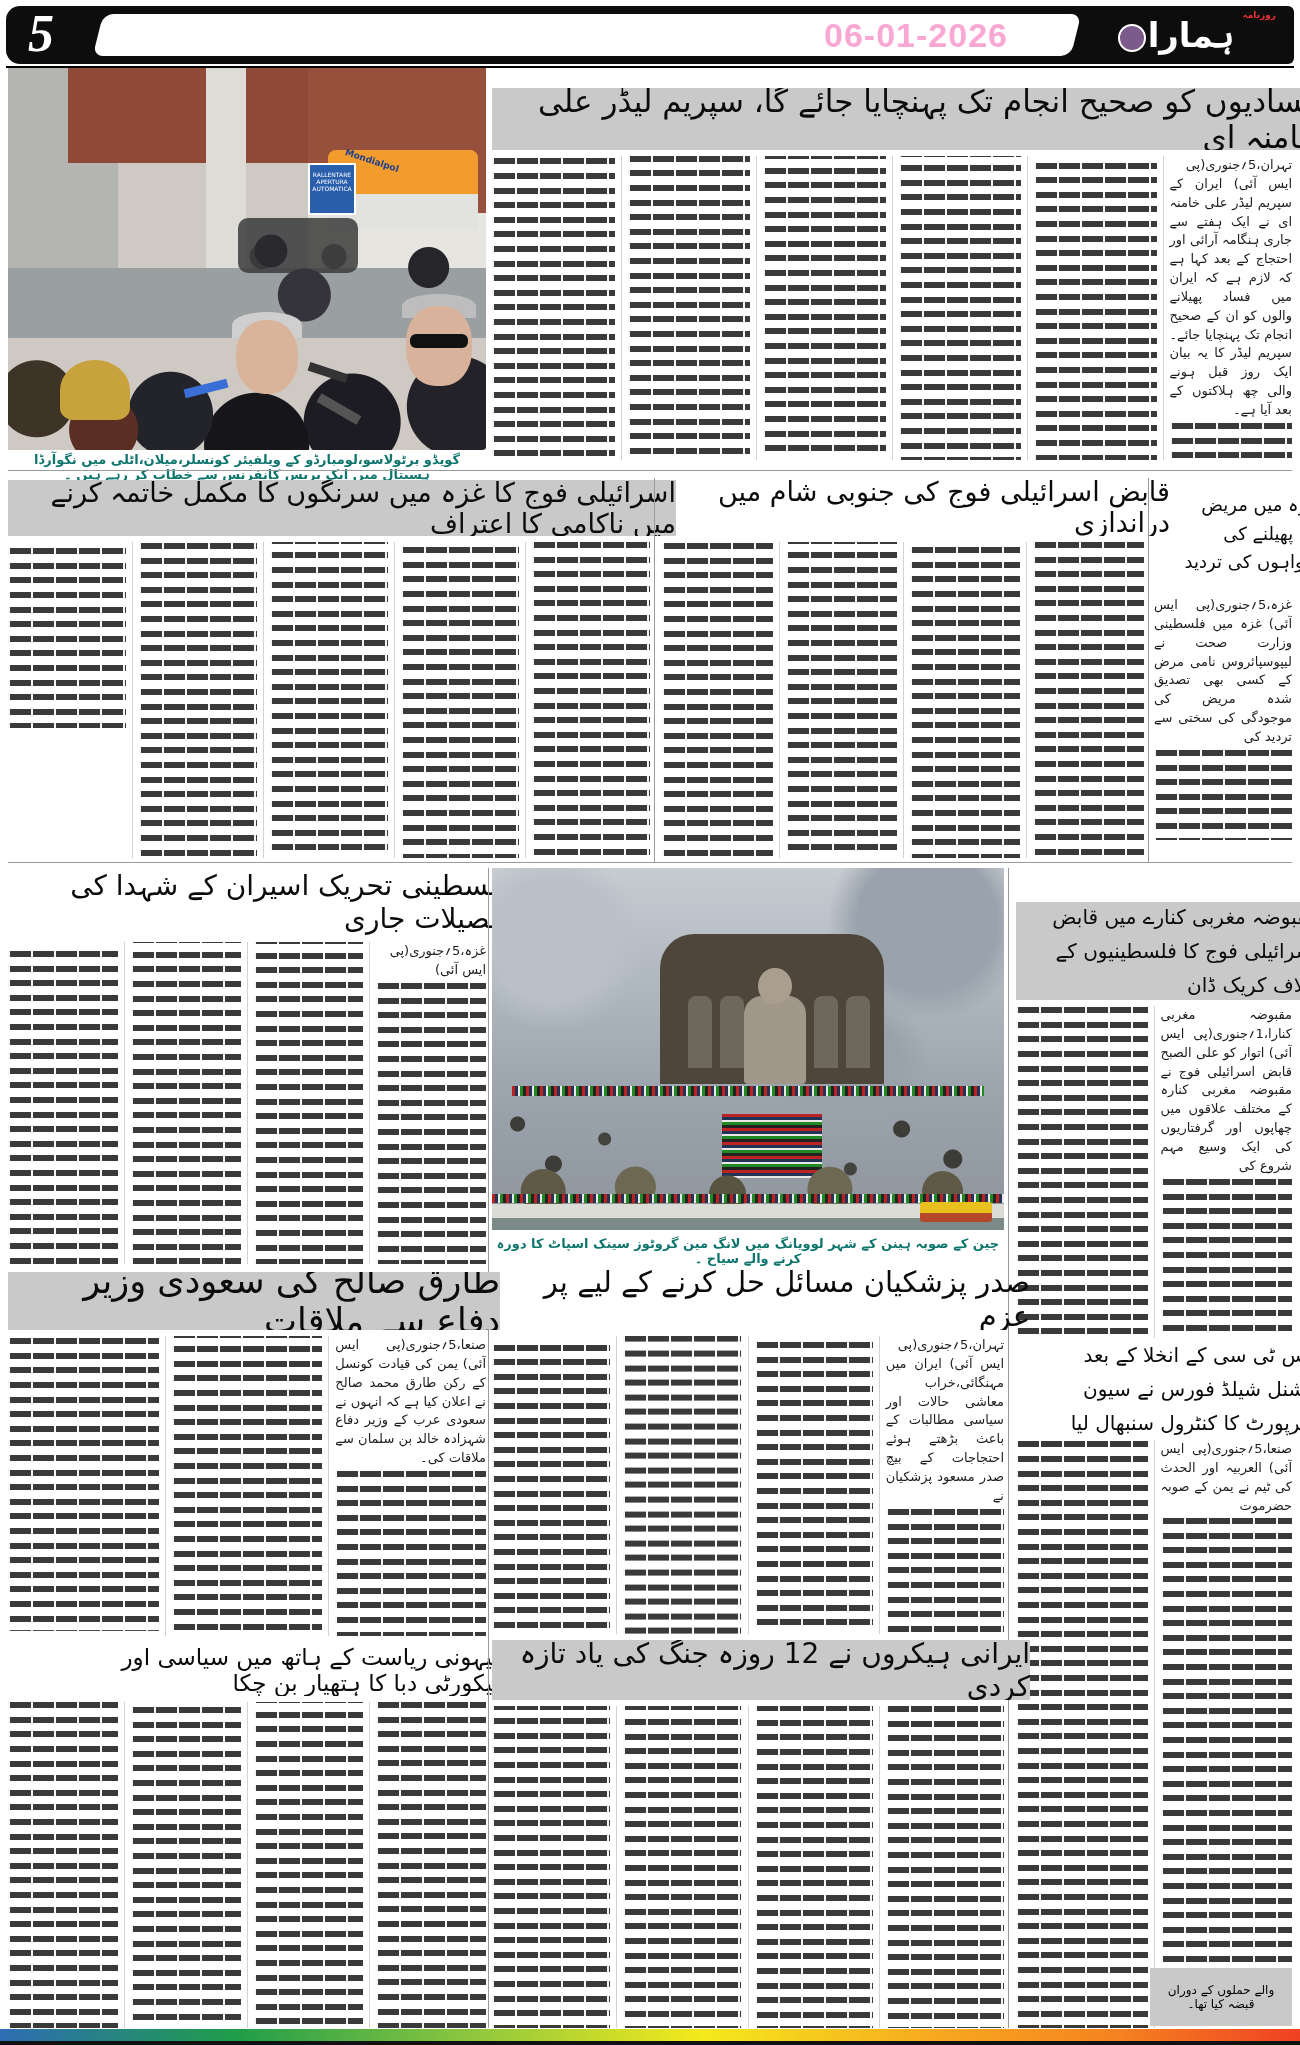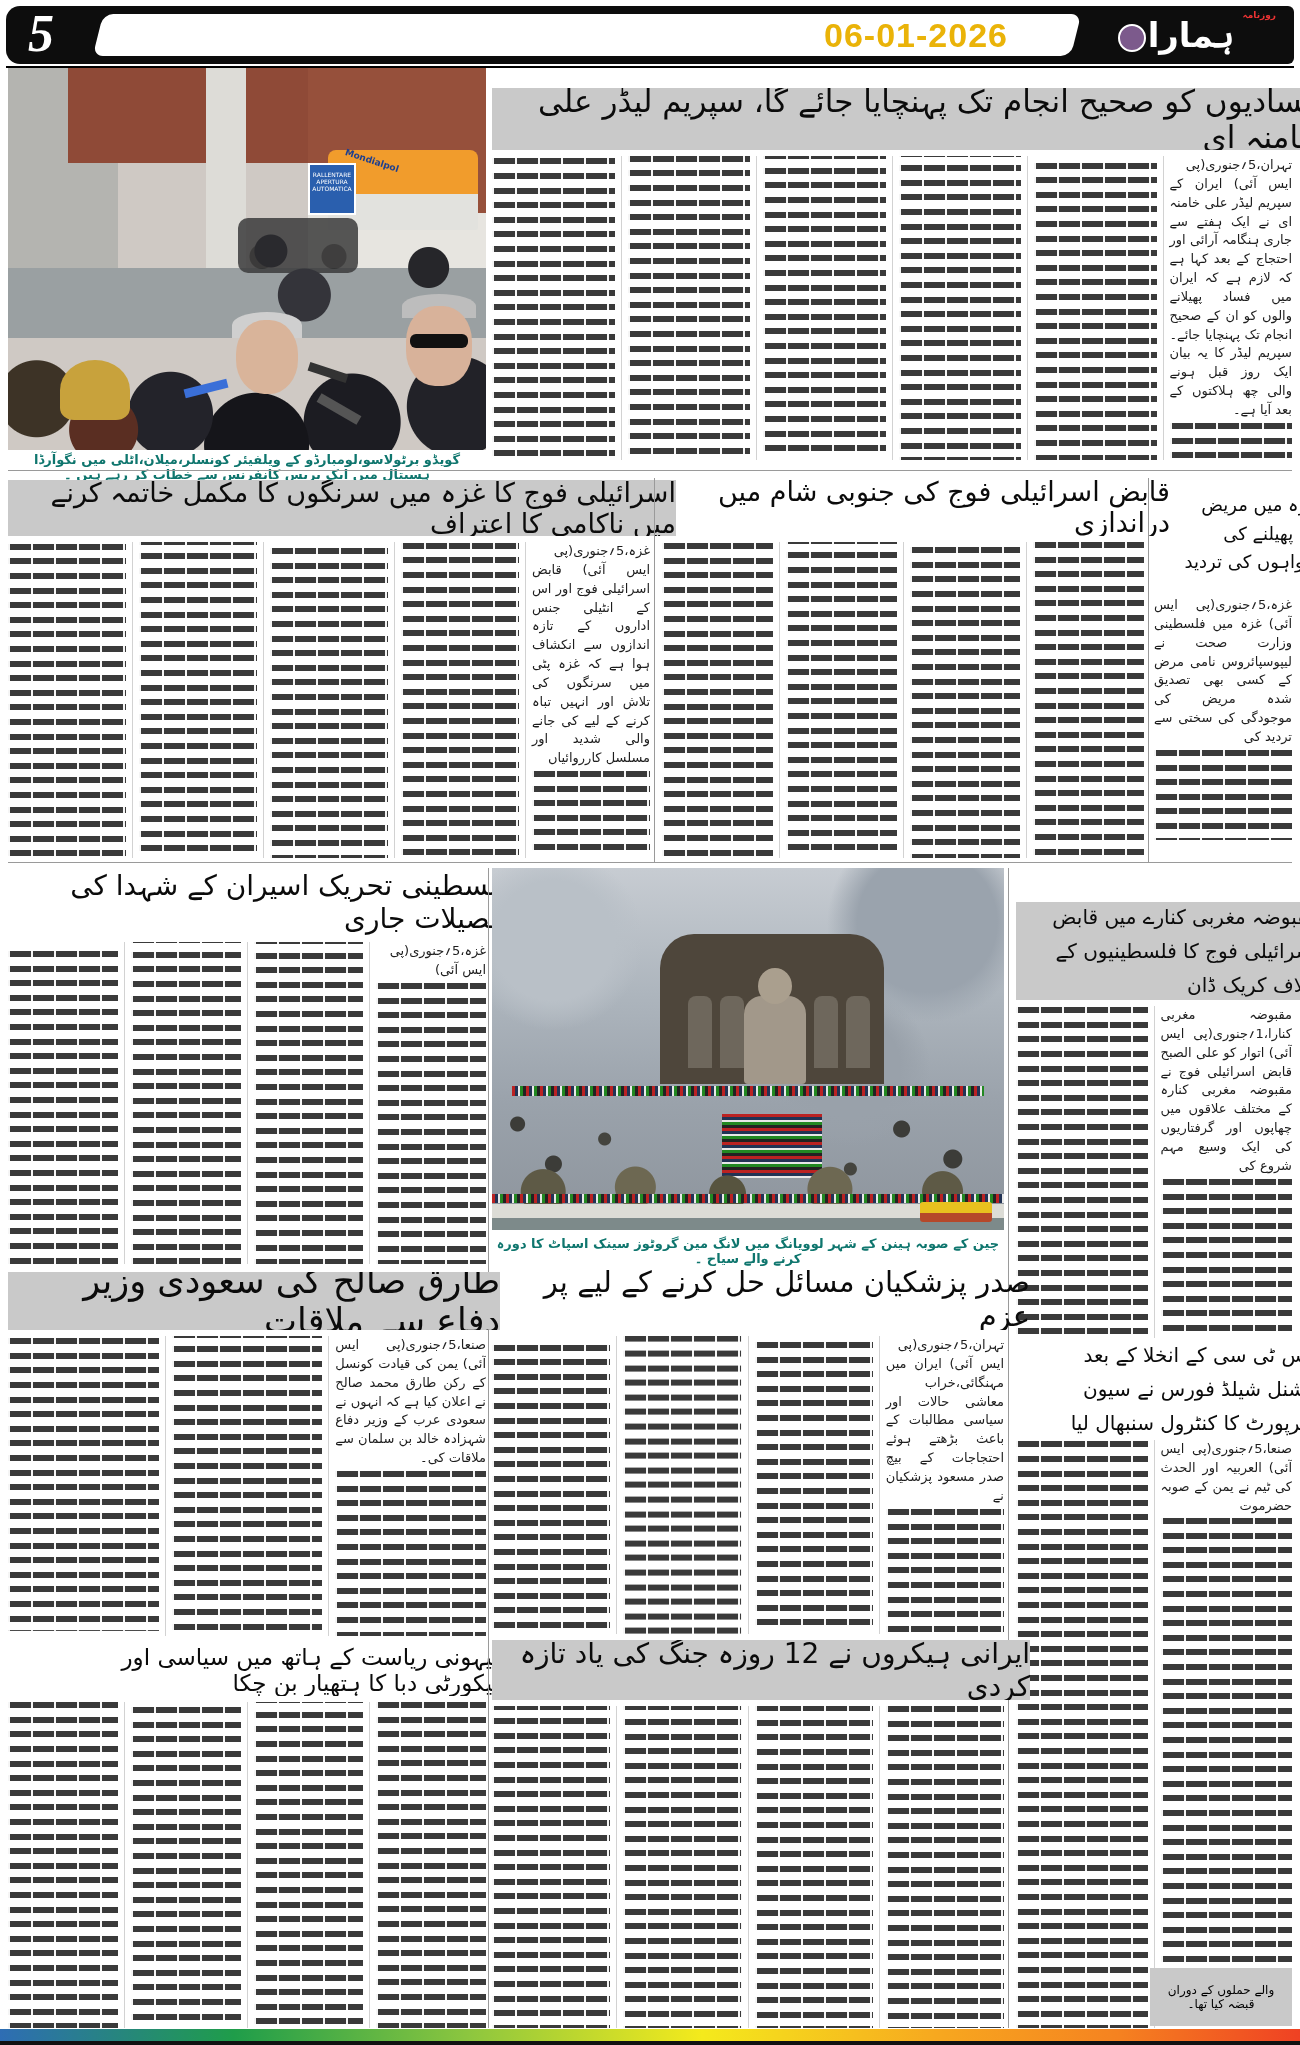--- a/index.html
+++ b/index.html
@@ -7,21 +7,21 @@
         font-family:"DejaVu Sans",sans-serif;overflow:hidden;outline:1px solid #444;}
   
   .masthead{position:absolute;left:6px;top:6px;width:1288px;height:58px;background:#0d0d0d;
             border-radius:14px 6px 6px 14px;}
   .pageno{position:absolute;left:22px;top:-2px;color:#fff;font-size:52px;font-weight:bold;
           font-family:"Liberation Serif",serif;font-style:italic;}
   .whitestrip{position:absolute;left:92px;top:8px;width:978px;height:42px;background:#fff;
               border-radius:10px;transform:skewX(-14deg);}
   .mast-title{position:absolute;left:160px;top:16px;width:540px;color:#111;
               font-family:"Liberation Serif",serif;font-weight:bold;font-size:26px;}
-  .mast-date{position:absolute;left:780px;top:10px;width:260px;color:#eab308;text-align:center;
+  .mast-date{position:absolute;left:780px;top:10px;width:260px;color:#f9a8d4;text-align:center;
              font-family:"Liberation Sans",sans-serif;font-weight:bold;font-size:34px;letter-spacing:1px;}
   .logo{position:absolute;right:14px;top:2px;width:210px;height:54px;color:#fff;direction:rtl;
         font-weight:bold;font-size:34px;text-align:center;line-height:54px;}
   .logo .emblem{display:inline-block;width:24px;height:24px;border-radius:50%;
                 border:2px solid #fff;background:#7c5a8c;vertical-align:middle;margin:0 2px;}
   .logo .edition{position:absolute;top:2px;right:4px;font-size:9px;color:#e33;line-height:10px;}
   .topline{position:absolute;left:6px;top:66px;width:1288px;height:2px;background:#000;}
   
   .hd{position:absolute;margin:0;direction:rtl;text-align:right;font-weight:normal;color:#0b0b0b;
       display:flex;align-items:center;justify-content:center;overflow:hidden;padding-left:26px;}
@@ -158,21 +158,20 @@
       <p class="lede">تہران،5؍جنوری(پی ایس آئی) ایران کے سپریم لیڈر علی خامنہ ای نے ایک ہفتے سے جاری ہنگامہ آرائی اور احتجاج کے بعد کہا ہے کہ لازم ہے کہ ایران میں فساد پھیلانے والوں کو ان کے صحیح انجام تک پہنچایا جائے۔ سپریم لیڈر کا یہ بیان ایک روز قبل ہونے والی چھ ہلاکتوں کے بعد آیا ہے۔</p>
       <div class="fill" style="height:1750px;"></div>
     </div>
   </section>
 
   <div class="hrule" style="left:8px;top:470px;width:1284px;"></div>
 
   <section>
     <h2 class="hd gray" style="left:8px;top:480px;width:642px;height:56px;font-size:27px;">اسرائیلی فوج کا غزہ میں سرنگوں کا مکمل خاتمہ کرنے میں ناکامی کا اعتراف</h2>
     <div class="body" style="left:8px;top:542px;width:642px;height:316px;column-count:5;">
-      <p class="lede">غزہ،5؍جنوری(پی ایس آئی) قابض اسرائیلی فوج اور اس کے انٹیلی جنس اداروں کے تازہ اندازوں سے انکشاف ہوا ہے کہ غزہ پٹی میں سرنگوں کی تلاش اور انہیں تباہ کرنے کے لیے کی جانے والی شدید اور مسلسل کارروائیاں</p>
       <div class="fill" style="height:1450px;"></div>
     </div>
   </section>
   <div class="vrule" style="left:654px;top:478px;height:384px;"></div>
 
   <section>
     <h2 class="hd" style="left:662px;top:478px;width:482px;height:58px;font-size:27px;">قابض اسرائیلی فوج کی جنوبی شام میں دراندازی</h2>
     <div class="body" style="left:662px;top:542px;width:482px;height:316px;column-count:4;">
       <div class="fill" style="height:1350px;"></div>
     </div>

